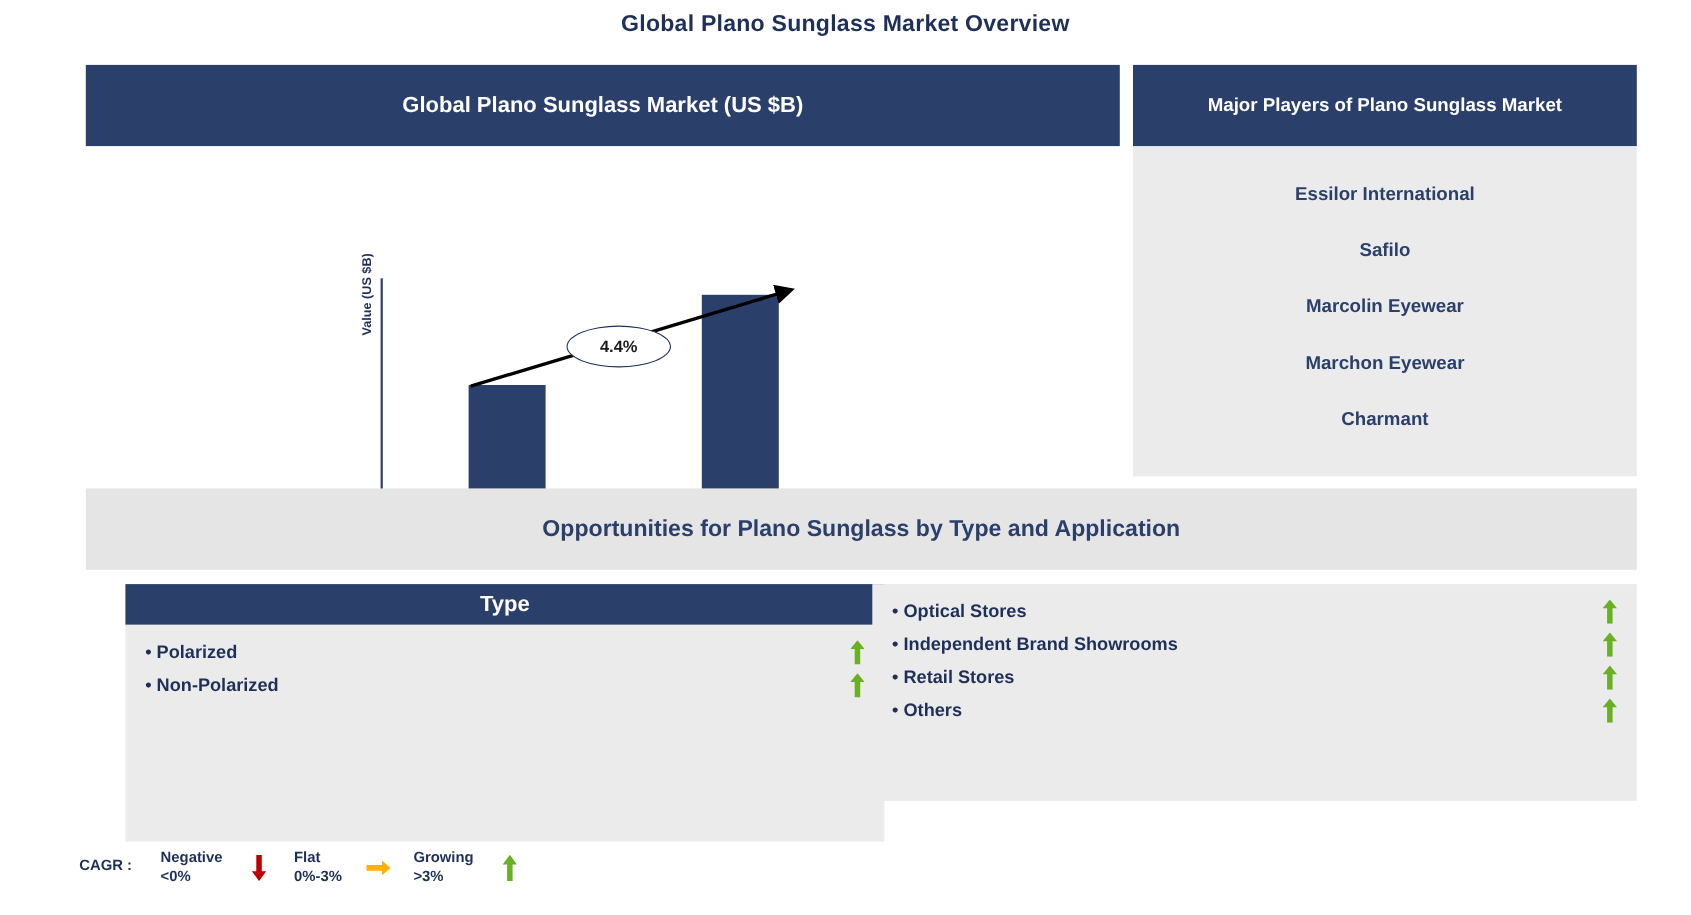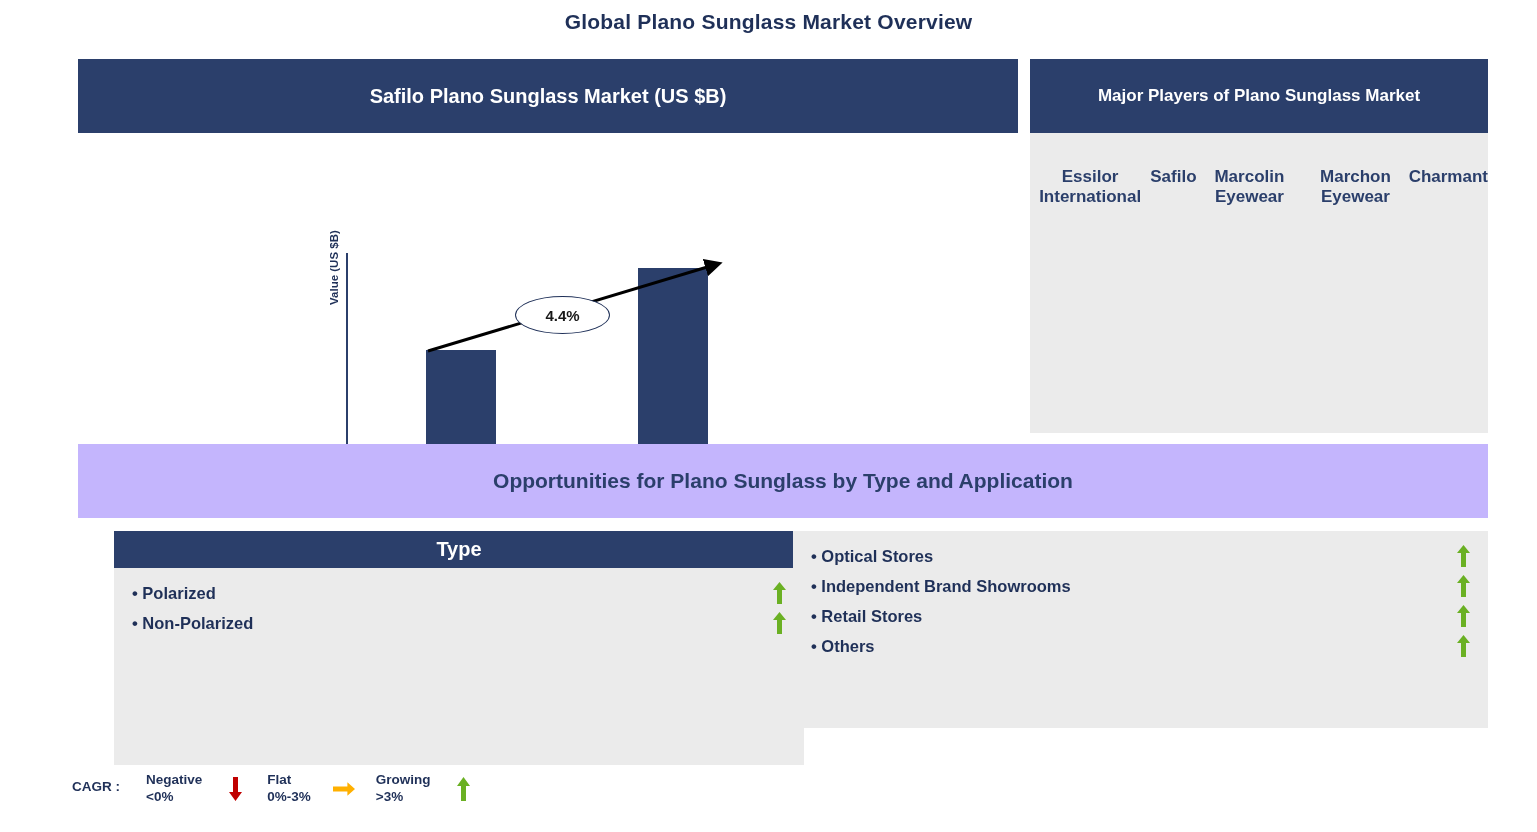--- a/index.html
+++ b/index.html
@@ -162,40 +162,40 @@
     color: #ffffff;
     font-size: 17px;
     font-weight: bold;
     text-align: center;
     padding: 0 8px;
   }
   .players-body {
     background: #ebebeb;
     height: 300px;
     display: flex;
-    flex-direction: row;
+    flex-direction: column;
     padding-top: 34px;
     box-sizing: border-box;
   }
   .player-item {
     text-align: center;
     font-size: 17px;
     font-weight: bold;
     color: #2b3f6b;
     margin-bottom: 31px;
   }
 
   
   .opportunities-band {
     position: absolute;
     left: 78px;
     top: 444px;
     width: 1410px;
     height: 74px;
-    background: #c4b5fd;
+    background: #e5e5e5;
     display: flex;
     align-items: center;
     justify-content: center;
     font-size: 21px;
     font-weight: bold;
     color: #2b3f6b;
   }
 
   
   .type-panel {
@@ -278,21 +278,21 @@
   }
 </style>
 </head>
 <body>
 
 <div class="page">
 
   <div class="main-title">Global Plano Sunglass Market Overview</div>
 
   <div class="chart-panel">
-    <div class="chart-header">Safilo Plano Sunglass Market (US $B)</div>
+    <div class="chart-header">Global Plano Sunglass Market (US $B)</div>
     <div class="chart-body">
 
       <div class="y-axis-label">Value (US $B)</div>
 
       <div class="axis-line-y"></div>
       <div class="axis-line-x"></div>
 
       <div class="bar bar-2024"></div>
       <div class="bar bar-2031"></div>
 

